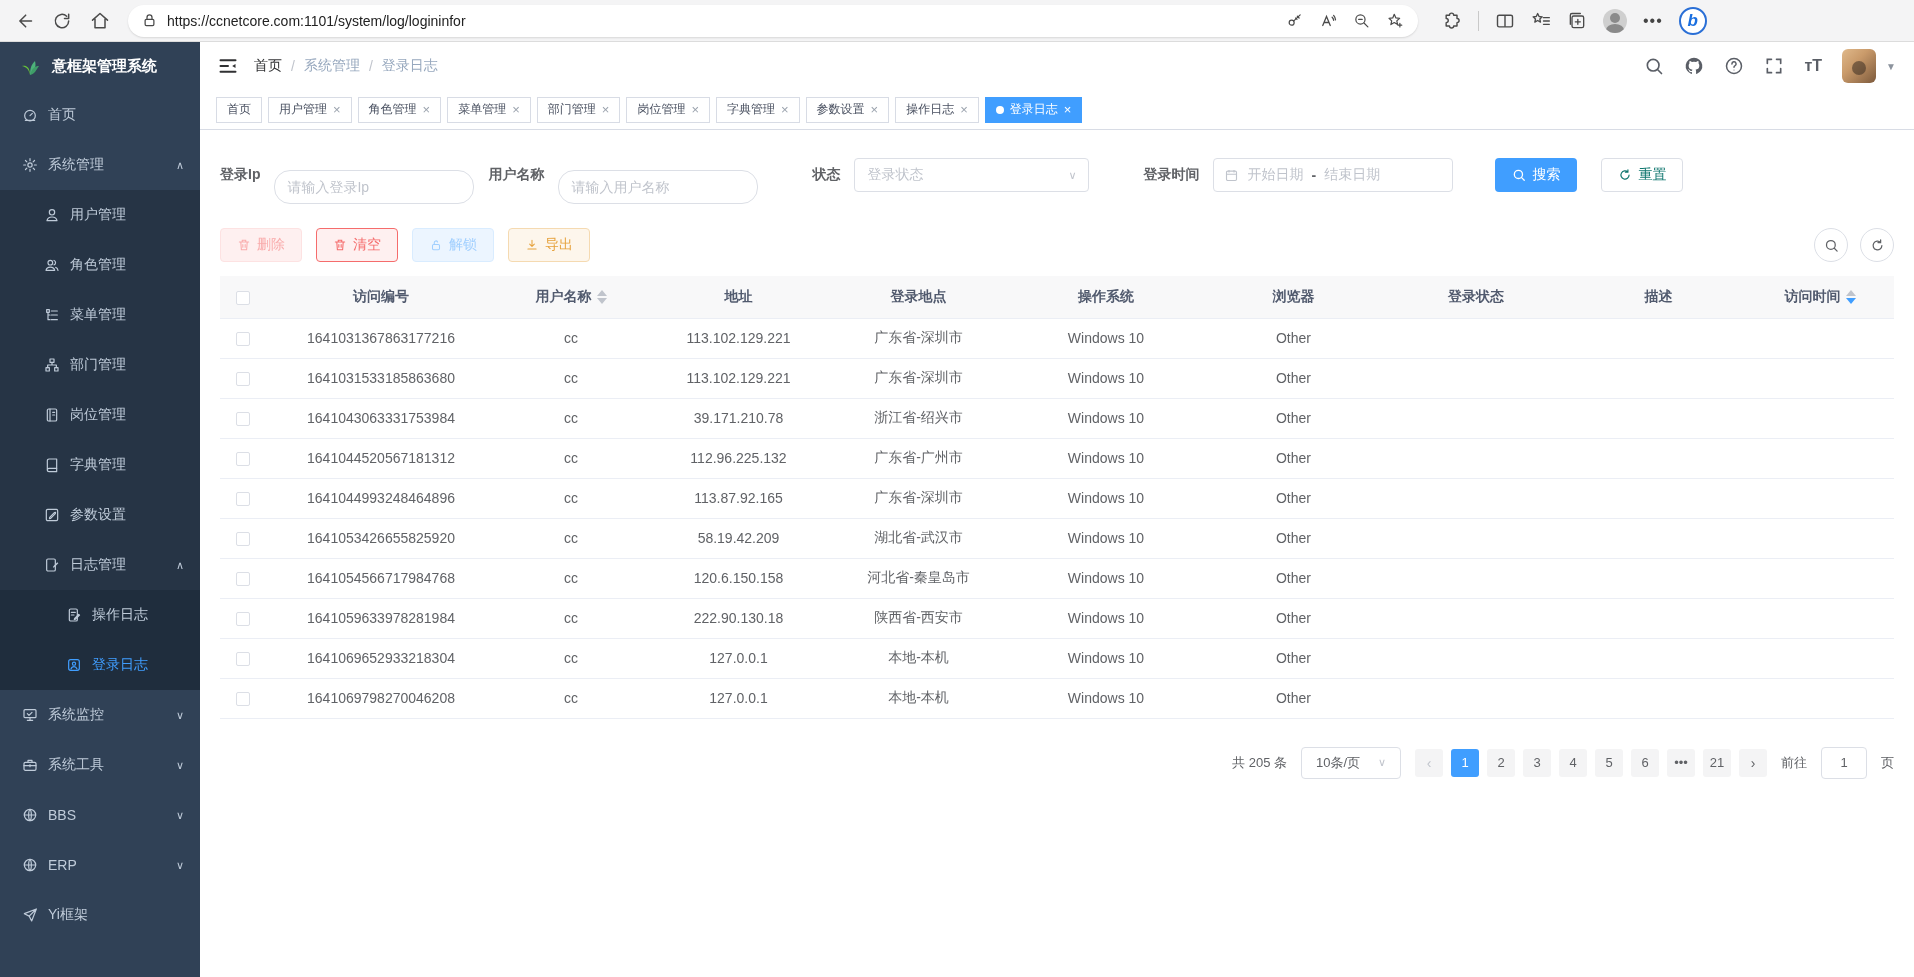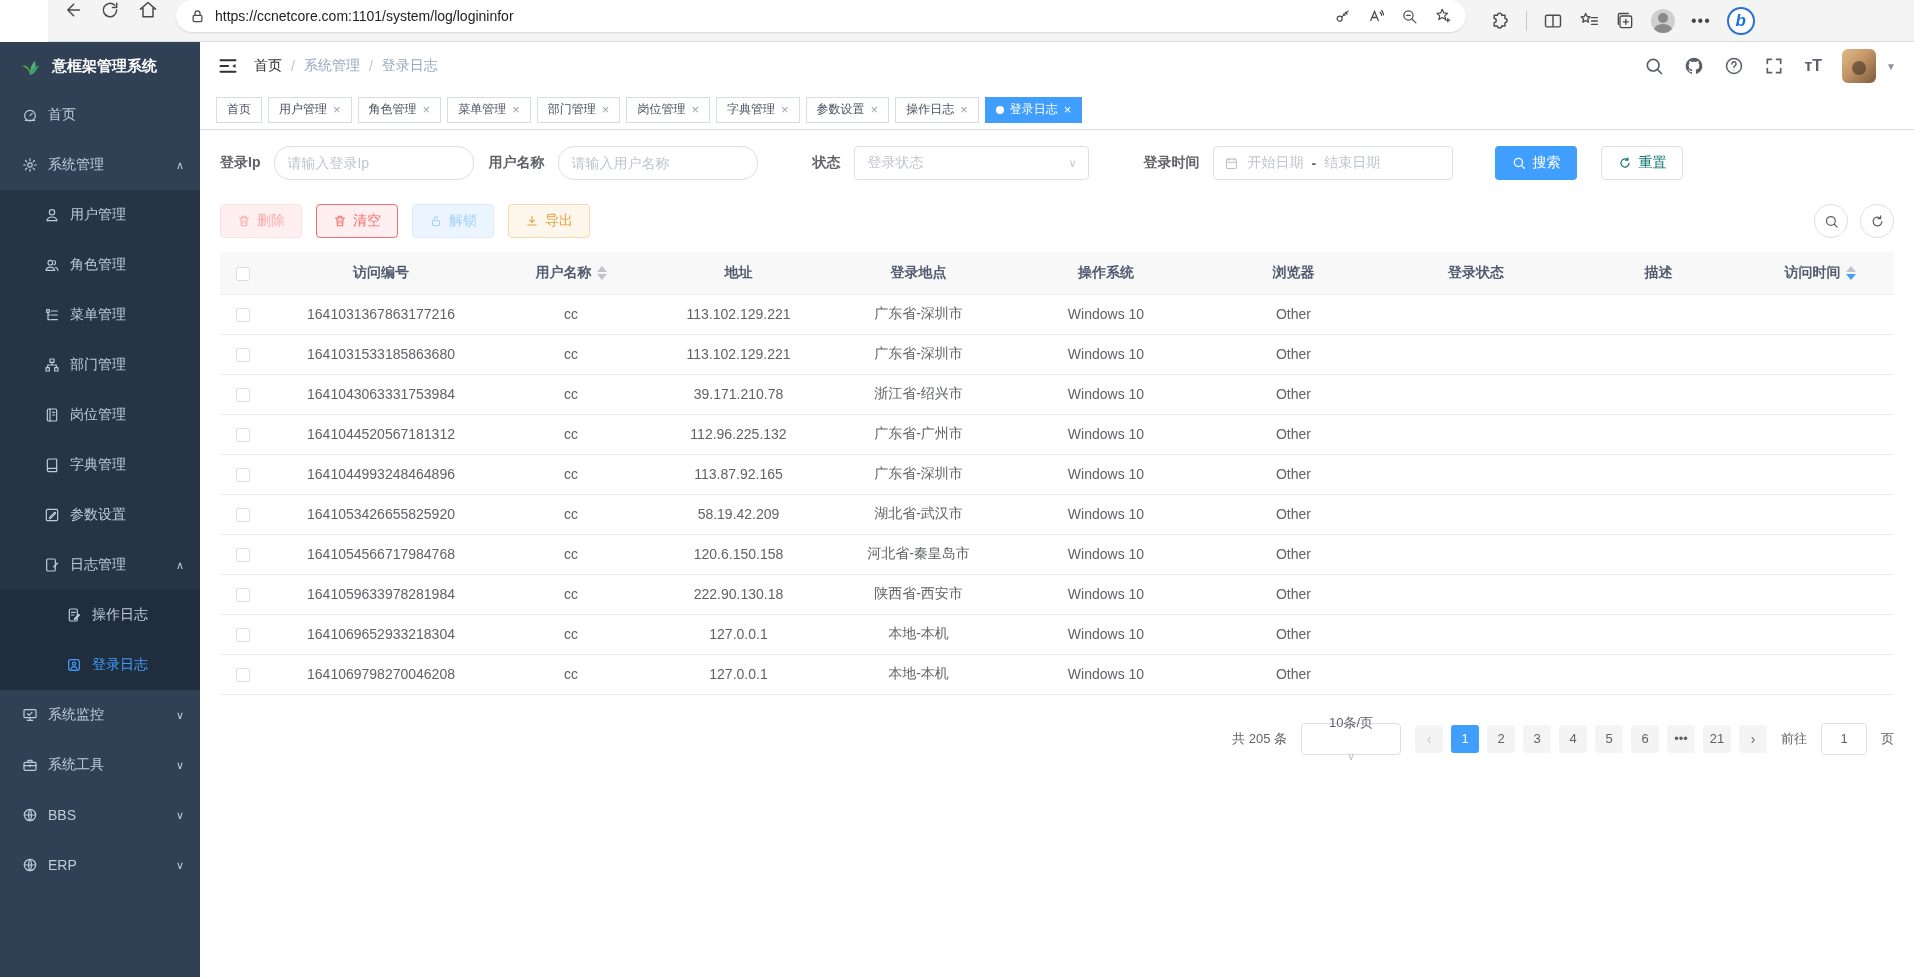--- a/index.html
+++ b/index.html
@@ -1,21 +1,21 @@
 <!DOCTYPE html>
 <html><head>
 <meta charset="utf-8">
 <style>
   * { margin:0; padding:0; box-sizing:border-box; }
   html,body { width:1914px; height:977px; overflow:hidden; background:#fff;
     font-family:"Liberation Sans","DejaVu Sans",sans-serif; }
 
   
   .browser-bar { height:42px; background:#f4f4f5; border-bottom:1px solid #dcdcdc;
-    display:flex; padding:0 14px; gap:18px;margin-left:48px; }
+    display:flex; align-items:center; padding:0 14px; gap:18px; }
   .b-icon { width:20px; height:20px; color:#4a4a4a; flex:0 0 auto; cursor:pointer; }
   .b-icon svg { width:100%; height:100%; }
   .url-pill { flex:0 0 1290px; height:32px; background:#fff; border-radius:16px;
     box-shadow:0 1px 2px rgba(0,0,0,.12); display:flex; align-items:center;
     padding:0 14px; gap:10px; }
   .url-text { flex:1; font-size:14px; color:#222; white-space:nowrap; overflow:hidden; }
   .pill-icons { display:flex; gap:16px; align-items:center; }
   .chrome-right { display:flex; gap:16px; align-items:center; margin-left:6px; }
   .v-div { width:1px; height:20px; background:#c9c9c9; }
   .edge-avatar { width:24px; height:24px; border-radius:50%; background:#cfcfcf; position:relative; overflow:hidden; }
@@ -72,21 +72,21 @@
   .tab.active { background:#409eff; border-color:#409eff; color:#fff; }
   .tab.active .tclose { color:#fff; }
   .tab .tdot { width:8px; height:8px; border-radius:50%; background:#fff; display:inline-block; }
 
   .content { padding:16px 20px 0 20px; flex:1; display:flex; flex-direction:column; }
 
   
   .filters { display:flex; align-items:center; gap:14px; }
   .f-label { font-size:14px; font-weight:bold; color:#606266; white-space:nowrap; }
   .f-input { height:34px; border:1px solid #dcdfe6; border-radius:16px; font-size:14px;
-    padding:0 12px; color:#606266; background:#fff; }
+    padding:0 12px; color:#606266; background:#fff;margin-top:24px; }
   .f-input::placeholder { color:#c0c4cc; }
   .w-ip { width:200px; }
   .w-user { width:200px; margin-right:40px; }
   .sel-box { width:235px; height:34px; border:1px solid #dcdfe6; border-radius:4px;
     display:flex; align-items:center; padding:0 12px; color:#c0c4cc; font-size:14px;
     justify-content:space-between; cursor:pointer; margin-right:40px; }
   .sel-caret { color:#c0c4cc; font-size:11px; }
   .date-box { width:240px; height:34px; border:1px solid #dcdfe6; border-radius:4px;
     display:flex; align-items:center; gap:8px; padding:0 10px; font-size:14px; color:#c0c4cc; cursor:pointer;}
   .date-box .d-sep { color:#606266; font-weight:bold; }
@@ -123,21 +123,21 @@
   .s-up { width:0; height:0; border-left:5px solid transparent; border-right:5px solid transparent;
     border-bottom:6px solid #c0c4cc; }
   .s-down { width:0; height:0; border-left:5px solid transparent; border-right:5px solid transparent;
     border-top:6px solid #c0c4cc; }
   .s-active { border-top-color:#409eff; }
 
   
   .pager-row { display:flex; align-items:center; justify-content:flex-end; gap:14px;
     margin-top:28px; font-size:13px; color:#606266; }
   .size-sel { width:100px; height:32px; border:1px solid #dcdfe6; border-radius:4px;
-    display:flex; align-items:center; justify-content:center; gap:18px; color:#606266; cursor:pointer;flex-direction:column; }
+    display:flex; align-items:center; justify-content:center; gap:18px; color:#606266; cursor:pointer; }
   .pages { display:flex; gap:8px; align-items:center; }
   .pg { min-width:28px; height:28px; border-radius:3px; background:#f4f4f5; color:#606266;
     display:flex; align-items:center; justify-content:center; font-size:13px; cursor:pointer; padding:0 4px;}
   .pg.current { background:#409eff; color:#fff; }
   .pg.nav { background:#f4f4f5; color:#c0c4cc; font-size:14px; }
   .pg.nav.next { color:#606266; }
   .goto-input { width:46px; height:32px; border:1px solid #dcdfe6; border-radius:4px;
     text-align:center; font-size:13px; color:#606266; }
 </style>
 </head>
@@ -351,20 +351,26 @@
           <span class="menu-caret">∨</span>
         </div>
         <div class="menu-item lv1">
           <span class="mi-icon"><svg viewBox="0 0 24 24" fill="none" stroke="currentColor" stroke-width="1.8" stroke-linecap="round" stroke-linejoin="round">
               <circle cx="12" cy="12" r="8.5"></circle>
               <path d="M3.5 12h17M12 3.5c2.7 2.3 2.7 14.7 0 17-2.7-2.3-2.7-14.7 0-17z"></path>
             </svg></span>
           <span>ERP</span>
           <span class="menu-caret">∨</span>
         </div>
+        <div class="menu-item lv1">
+          <span class="mi-icon"><svg viewBox="0 0 24 24" fill="none" stroke="currentColor" stroke-width="1.8" stroke-linecap="round" stroke-linejoin="round">
+              <path d="M21.5 3L10.8 13.7M21.5 3L14.5 21l-3.7-7.3L3.5 10z"></path>
+            </svg></span>
+          <span>Yi框架</span>
+        </div>
       </nav>
   </aside>
 
   <div class="main">
     <div class="app-header">
       <span class="hamburger">
         <svg viewBox="0 0 24 24" fill="none" stroke="currentColor" stroke-width="2.4">
             <path d="M3 5h18M3 12h9M3 19h18" stroke-linecap="round"></path>
             <path d="M21 9.5l-4 2.5 4 2.5z" fill="currentColor" stroke="none"></path>
           </svg>

